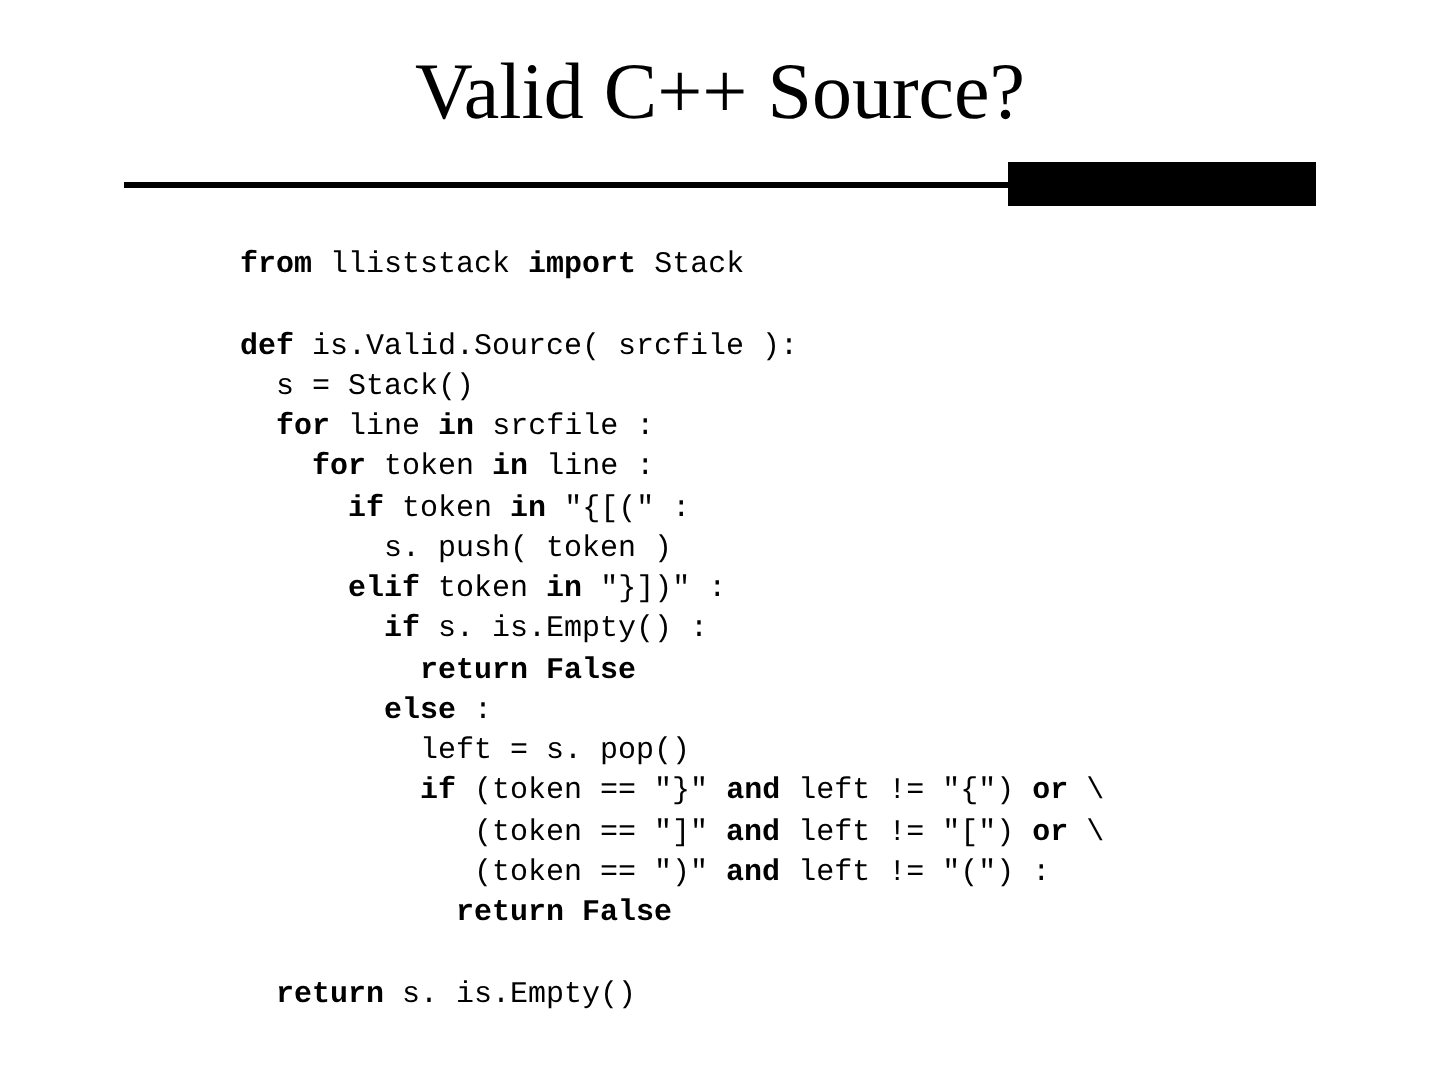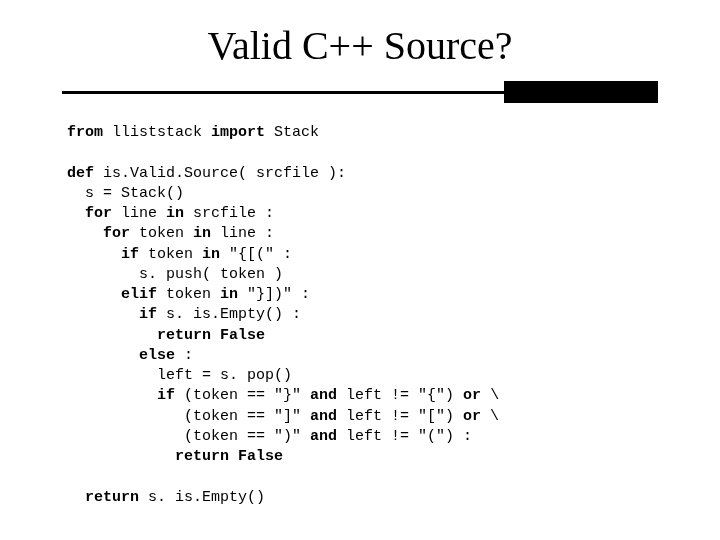--- a/index.html
+++ b/index.html
@@ -42,21 +42,21 @@
     top: 0;
     width: 154px;
     height: 22px;
     background: #000;
   }
   .code {
     font-family: "Courier New", Courier, monospace;
     font-size: 15px;
     line-height: 1.35;
     white-space: pre;
-    margin-left: 67px;
+    margin-left: 120px;
     margin-top: 18px;
   }
   .kw { font-weight: bold; }
 </style>
 </head>
 <body>
 
 <div class="slide">
 
   <div class="title">Valid C++ Source?</div>

